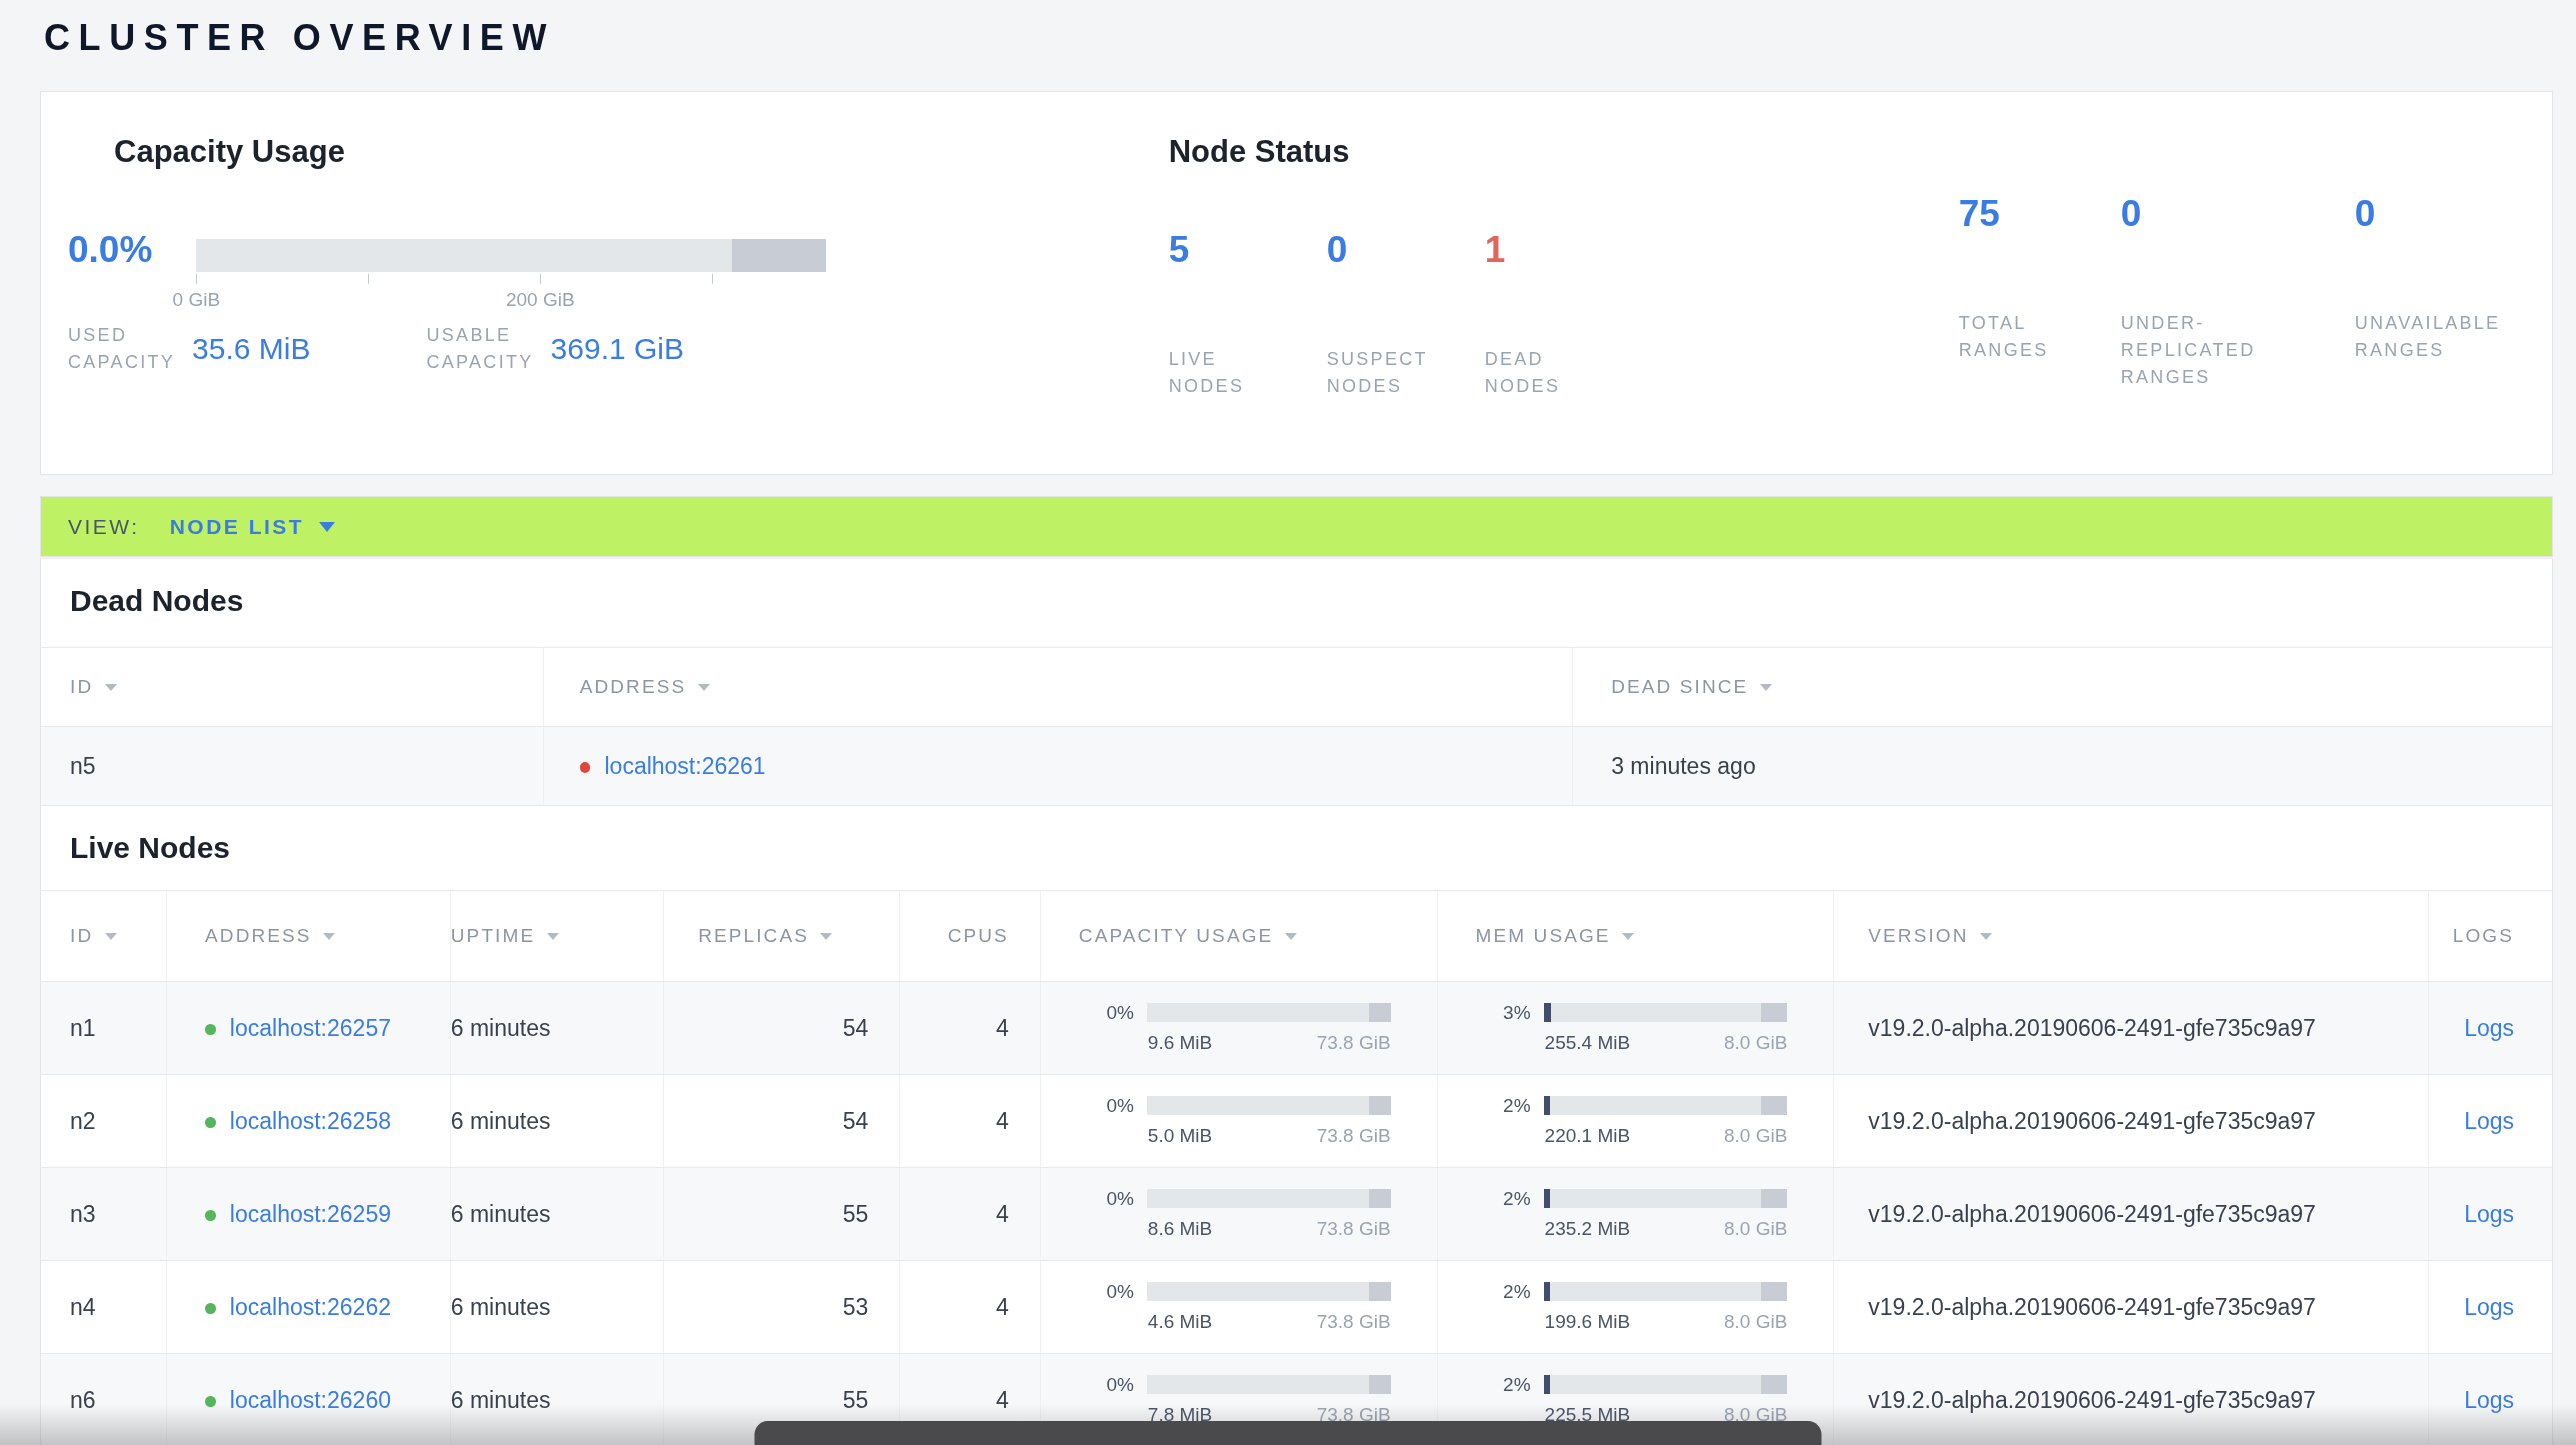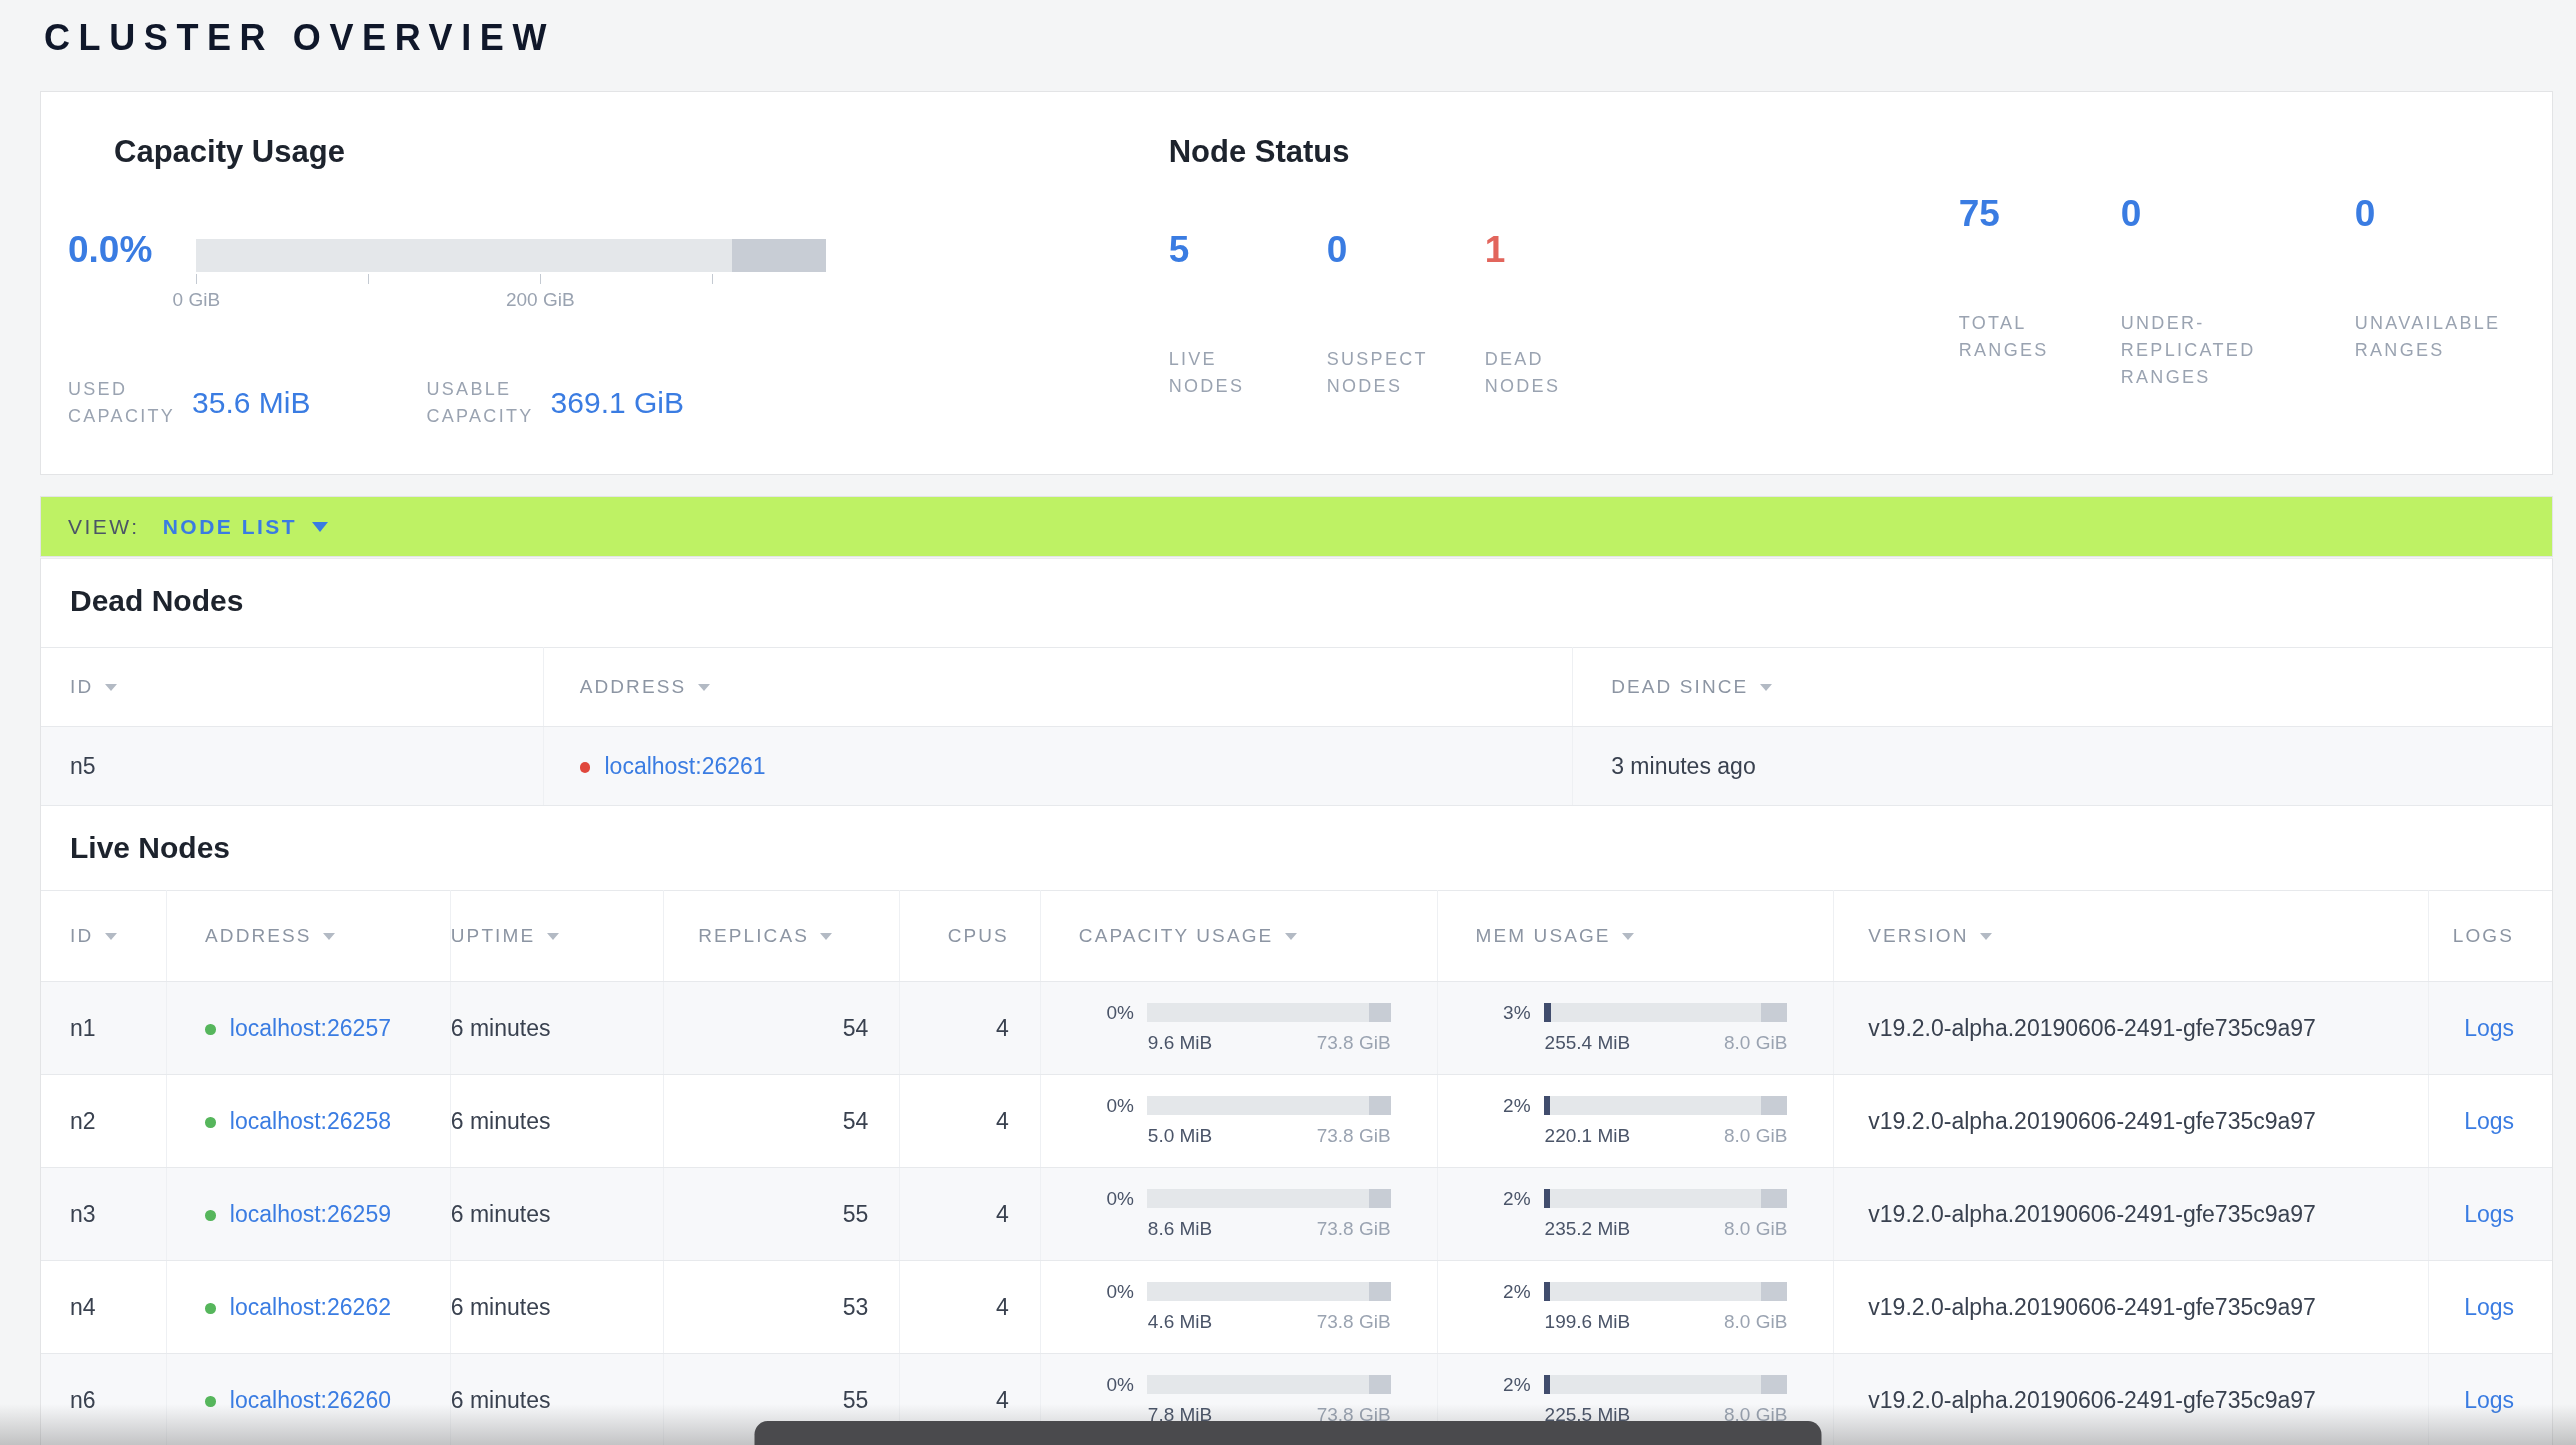--- a/index.html
+++ b/index.html
@@ -43,42 +43,42 @@
   .bar-area { position:relative; width:630px; margin-left:44px; margin-top:7.6px; }
   .big-bar { height:33px; background:#e4e7ea; position:relative; overflow:hidden; }
   .seg-used { position:absolute; left:0; top:0; bottom:0; background:#414d6d; }
   .seg-other, .seg-tail { position:absolute; right:0; top:0; bottom:0; background:#c8cdd5; }
   .tick { position:absolute; top:35px; width:1px; height:10.5px; background:#c4cad2; }
   .tick-label {
     position:absolute; top:50px; transform:translateX(-50%);
     font-size:19px; color:var(--gray-label); white-space:nowrap;
   }
 
-  .cap-stats { display:flex; margin-top:104px; gap:116px; }
+  .cap-stats { display:flex; margin-top:50px; gap:116px; }
   .cap-stat { display:flex; align-items:center; gap:17px; }
   .stat-label {
     font-size:18px; letter-spacing:2.3px; color:var(--gray-label);
     white-space:pre-line; line-height:1.5; font-weight:500;
   }
   .stat-value { font-size:30px; color:var(--blue); font-weight:500; }
 
   .stats-row { display:flex; margin-top:61px; }
   .stat { width:158px; }
   .col-repl .stat:nth-child(1) { width:162px; }
   .col-repl .stat:nth-child(2) { width:234px; }
   .stat .stat-label { margin-top:78px; }
 
   
   .view-bar {
     position:absolute; left:40px; right:23px; top:496px; height:61px;
     background:#bef264; border:1px solid #e3e4e6;
     display:flex; align-items:center; padding:0 27px;
   }
   .view-label { font-size:21px; letter-spacing:2.5px; color:#4b5566; font-weight:500; }
-  .view-select { display:flex; align-items:center; margin-left:23px; cursor:pointer; }
+  .view-select { display:flex; align-items:center; margin-left:30px; cursor:pointer; }
   .view-value { font-size:21px; letter-spacing:2.5px; color:var(--blue); font-weight:700; }
   .caret {
     width:0; height:0; margin-left:15.3px;
     border-left:8.6px solid transparent; border-right:8.6px solid transparent;
     border-top:10.5px solid var(--blue);
   }
 
   
   .content {
     position:absolute; left:40px; right:23px; top:558px; bottom:0;

